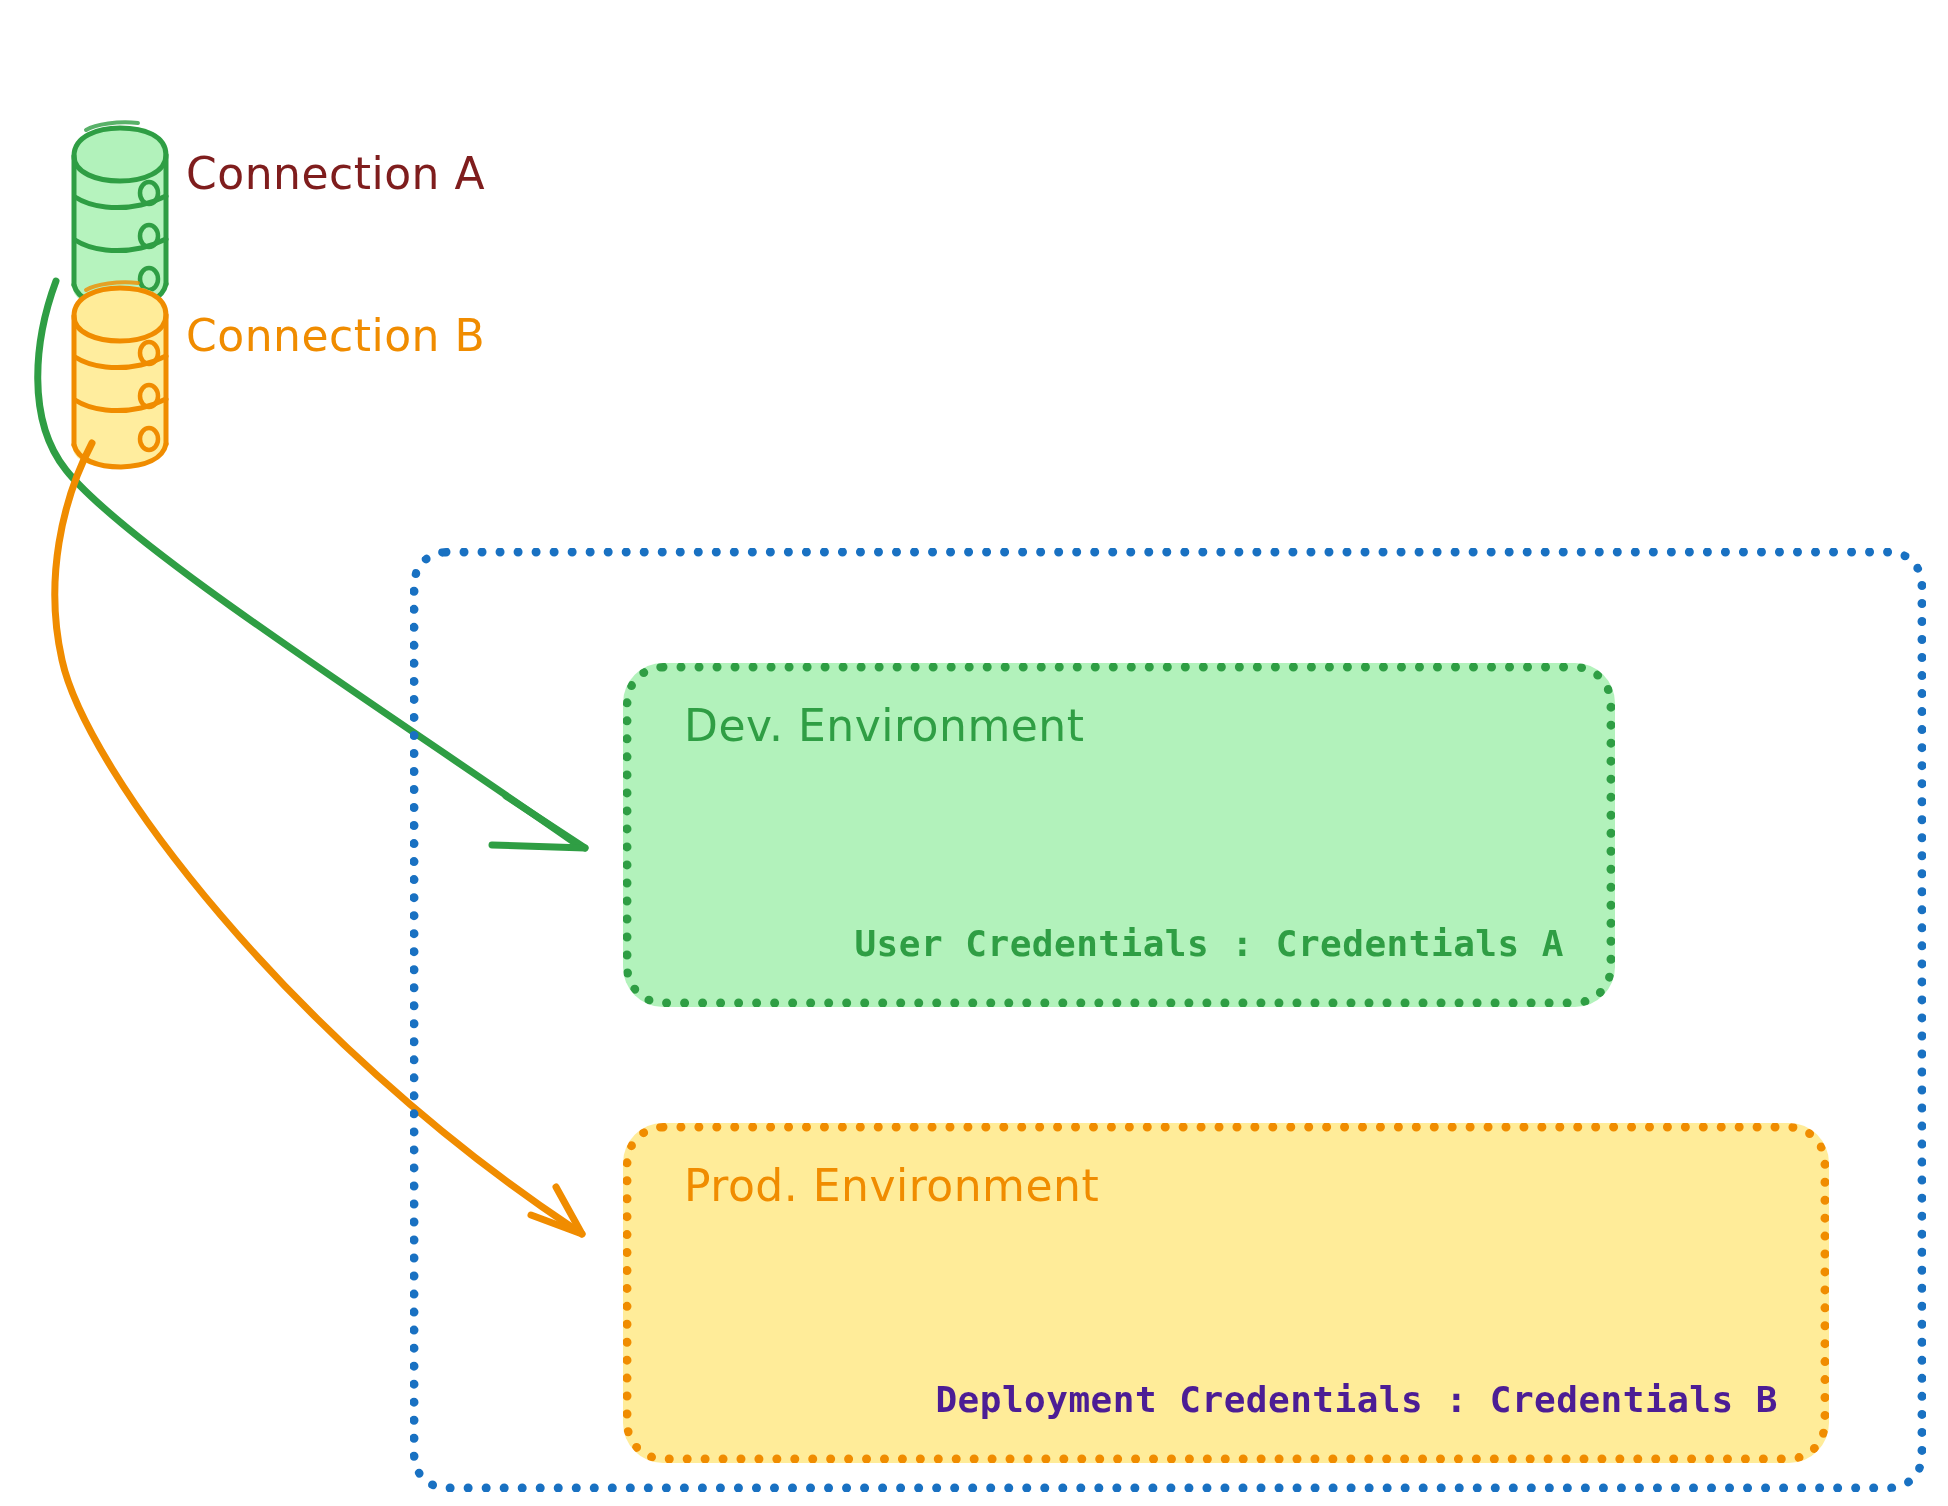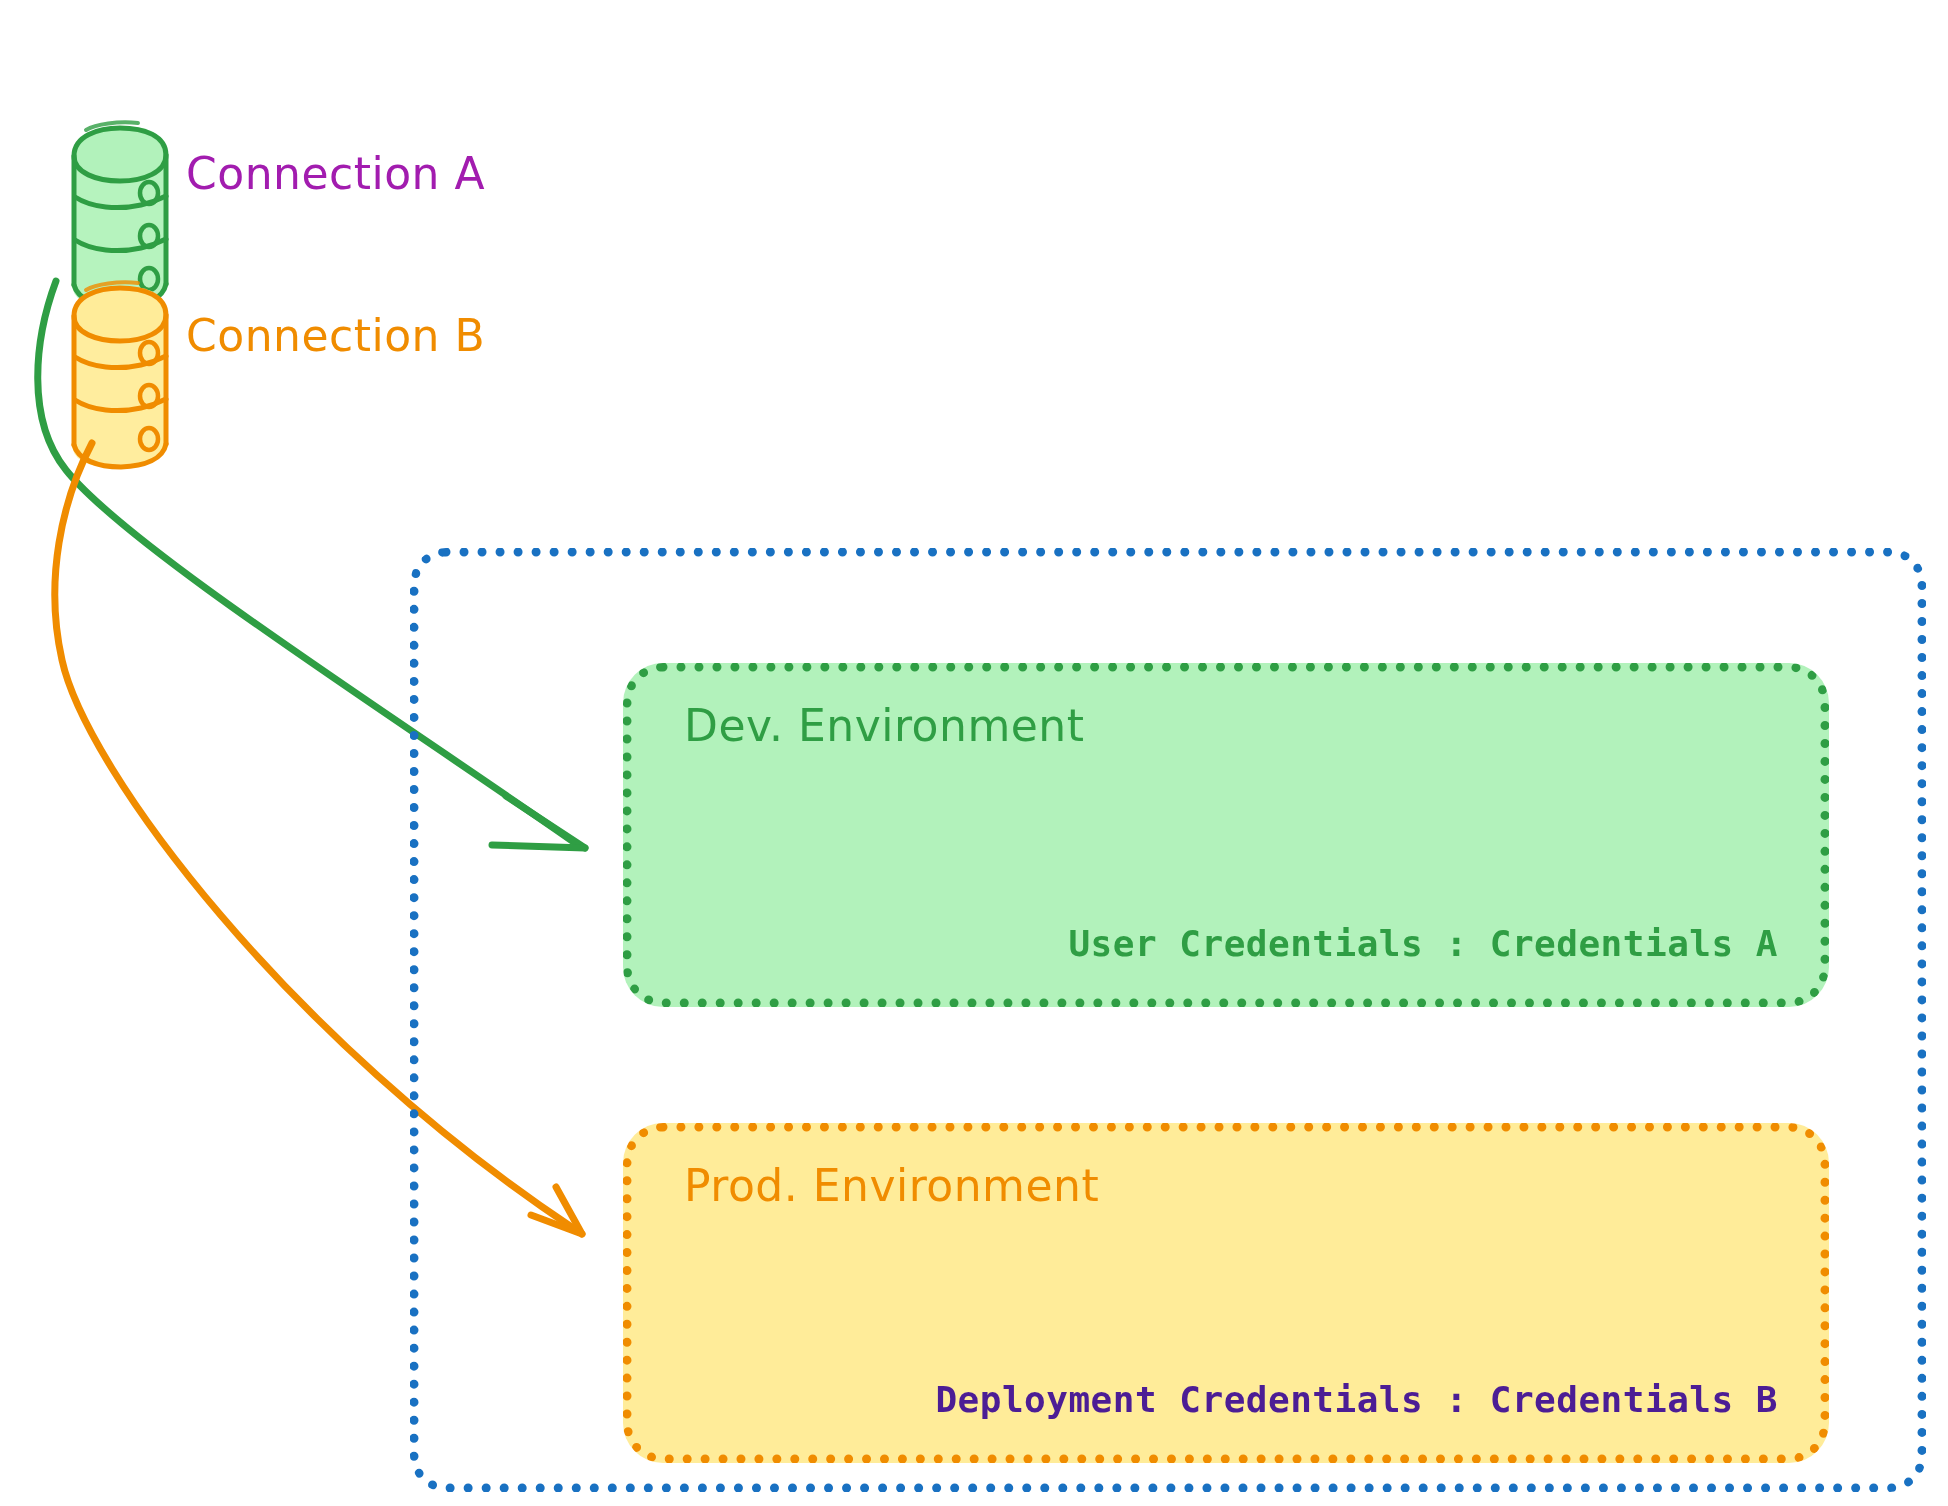--- a/index.html
+++ b/index.html
@@ -45,21 +45,21 @@
     font-size: 56px;
     color: #1e1e1e;
     white-space: nowrap;
   }
 
   .conn-label {
     position: absolute;
     font-size: 44px;
     white-space: nowrap;
   }
-  .conn-label.a { left: 186px; top: 148px; color: #a21caf; }
+  .conn-label.a { left: 186px; top: 148px; color: #7f1d1d; }
   .conn-label.b { left: 186px; top: 310px; color: #f08c00; text-align: center; }
 
   .project-label {
     position: absolute;
     left: 1537px;
     top: 340px;
     font-size: 52px;
     color: #1971c2;
     white-space: nowrap;
   }
@@ -79,21 +79,21 @@
 
   
   .env-box {
     position: absolute;
     box-sizing: border-box;
     border-radius: 40px;
   }
   .env-box.dev {
     left: 614px;
     top: 654px;
-    width: 1206px;
+    width: 992px;
     height: 344px;
     background: #b2f2bb;
     border: 9px dotted #2f9e44;
   }
   .env-box.prod {
     left: 614px;
     top: 1070px;
     width: 1206px;
     height: 340px;
     background: #ffec99;

